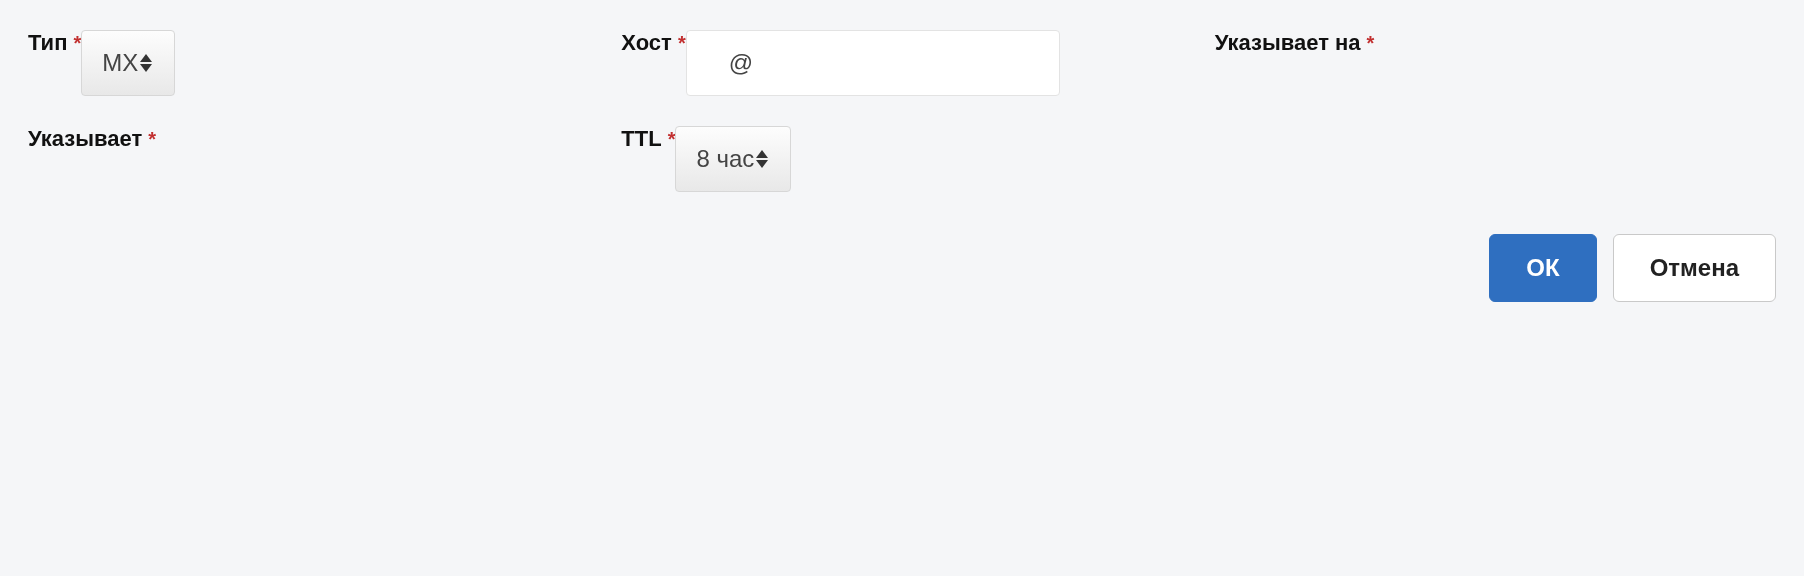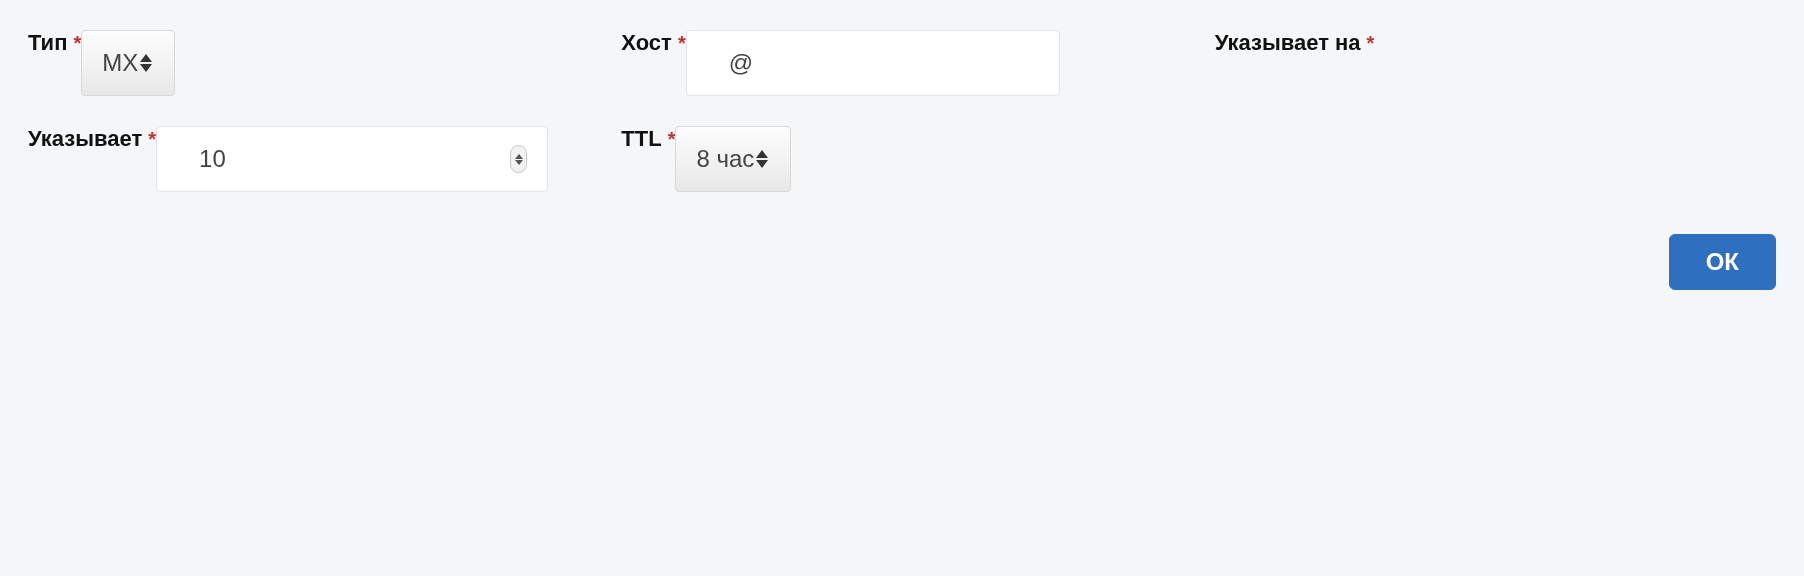--- a/index.html
+++ b/index.html
@@ -121,21 +121,21 @@
       border-left: 4px solid transparent;
       border-right: 4px solid transparent;
       border-top: 5px solid #555;
     }
     .button-row {
       display: flex;
       justify-content: flex-end;
       gap: 16px;
     }
     .btn {
-      height: 56px;
+      height: 68px;
       padding: 0 36px;
       border-radius: 6px;
       font-size: 24px;
       font-weight: 700;
       cursor: pointer;
       border: 1px solid transparent;
       font-family: inherit;
     }
     .btn-primary {
       background: #2f6fc0;
@@ -182,27 +182,20 @@
       <span class="field-label">Указывает на</span>
       <span class="required-star">*</span>
     </div>
   </div>
 
   <div class="field">
     <div class="label-row">
       <span class="field-label">Указывает</span>
       <span class="required-star">*</span>
     </div>
-    <div class="control text-control">
-      <input type="text" class="text-input" value="10" style="">
-      <span class="stepper">
-        <span class="chev-up"></span>
-        <span class="chev-down"></span>
-      </span>
-    </div>
   </div>
 
   <div class="field">
     <div class="label-row">
       <span class="field-label">TTL</span>
       <span class="required-star">*</span>
     </div>
     <div class="control select-control">
       <span class="select-value">8 час</span>
       <span class="updown-icon">
@@ -211,13 +204,14 @@
       </span>
     </div>
   </div>
 
   <div></div>
 
 </div>
 
 <div class="button-row">
   <button class="btn btn-primary">ОК</button>
+  <button class="btn btn-secondary">Отмена</button>
 </div>
 
 </body></html>

